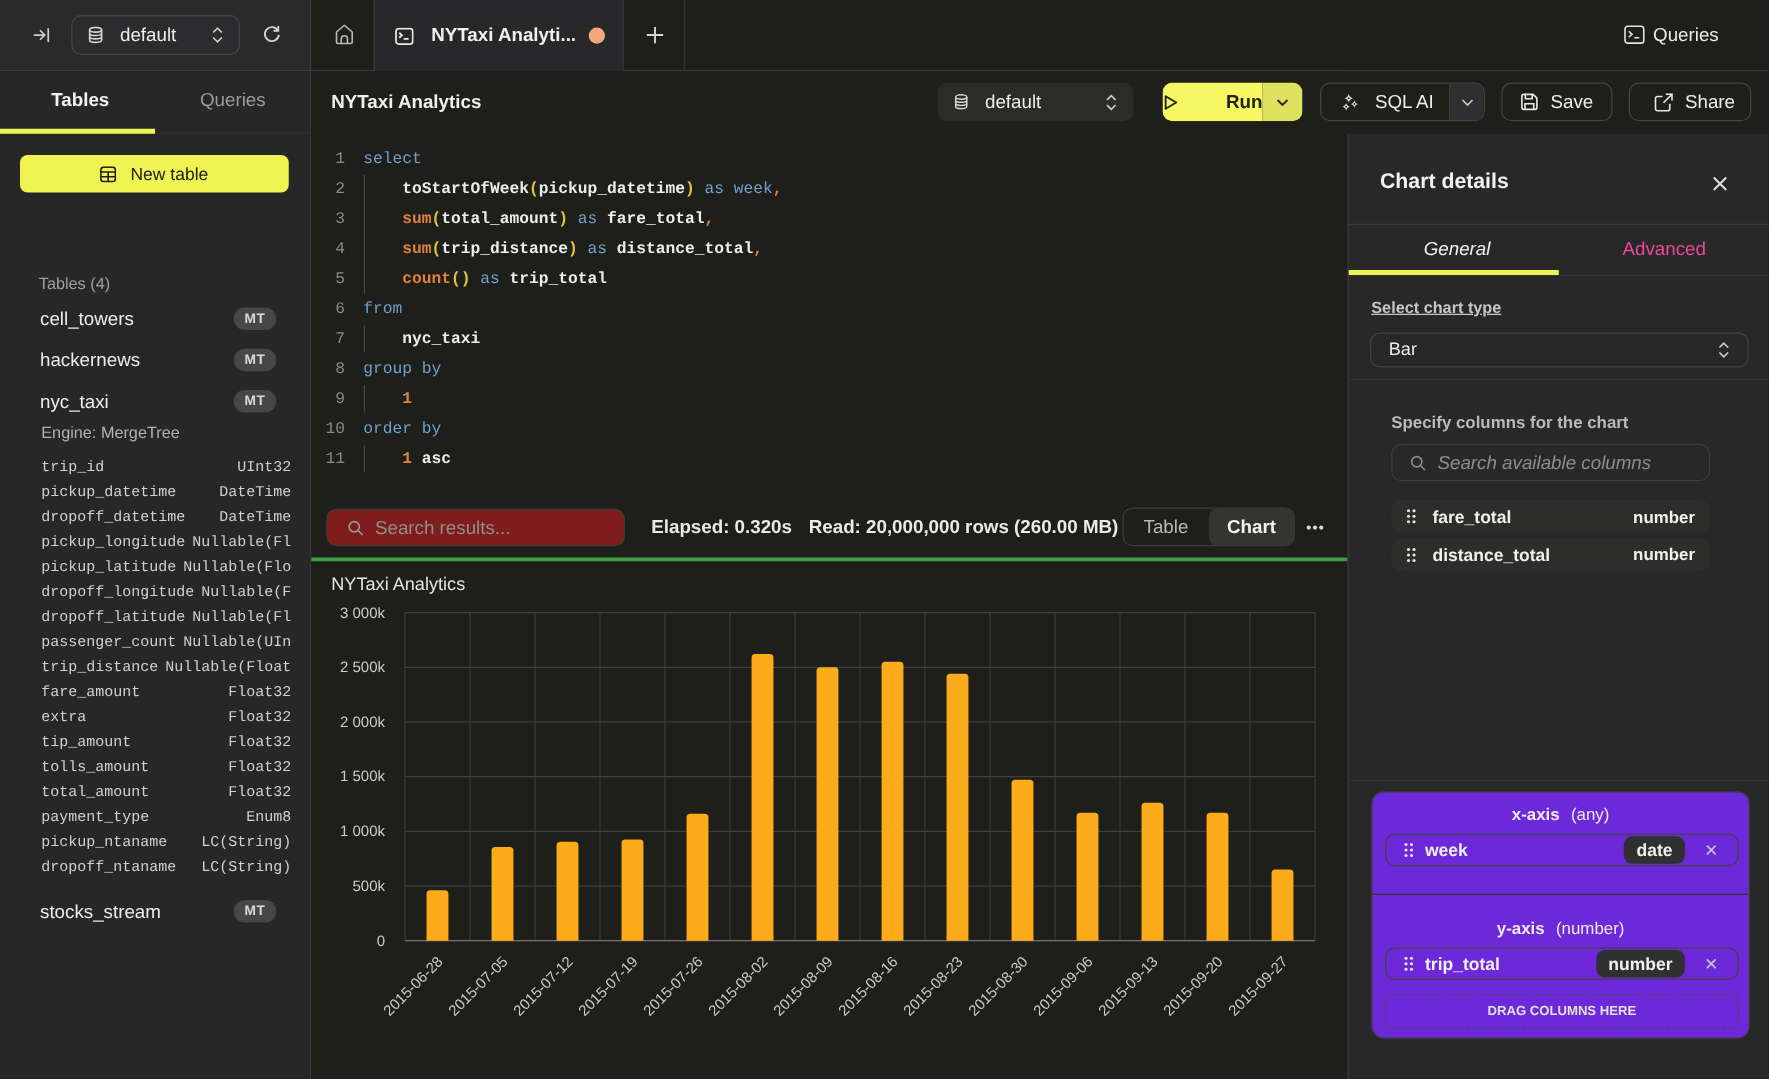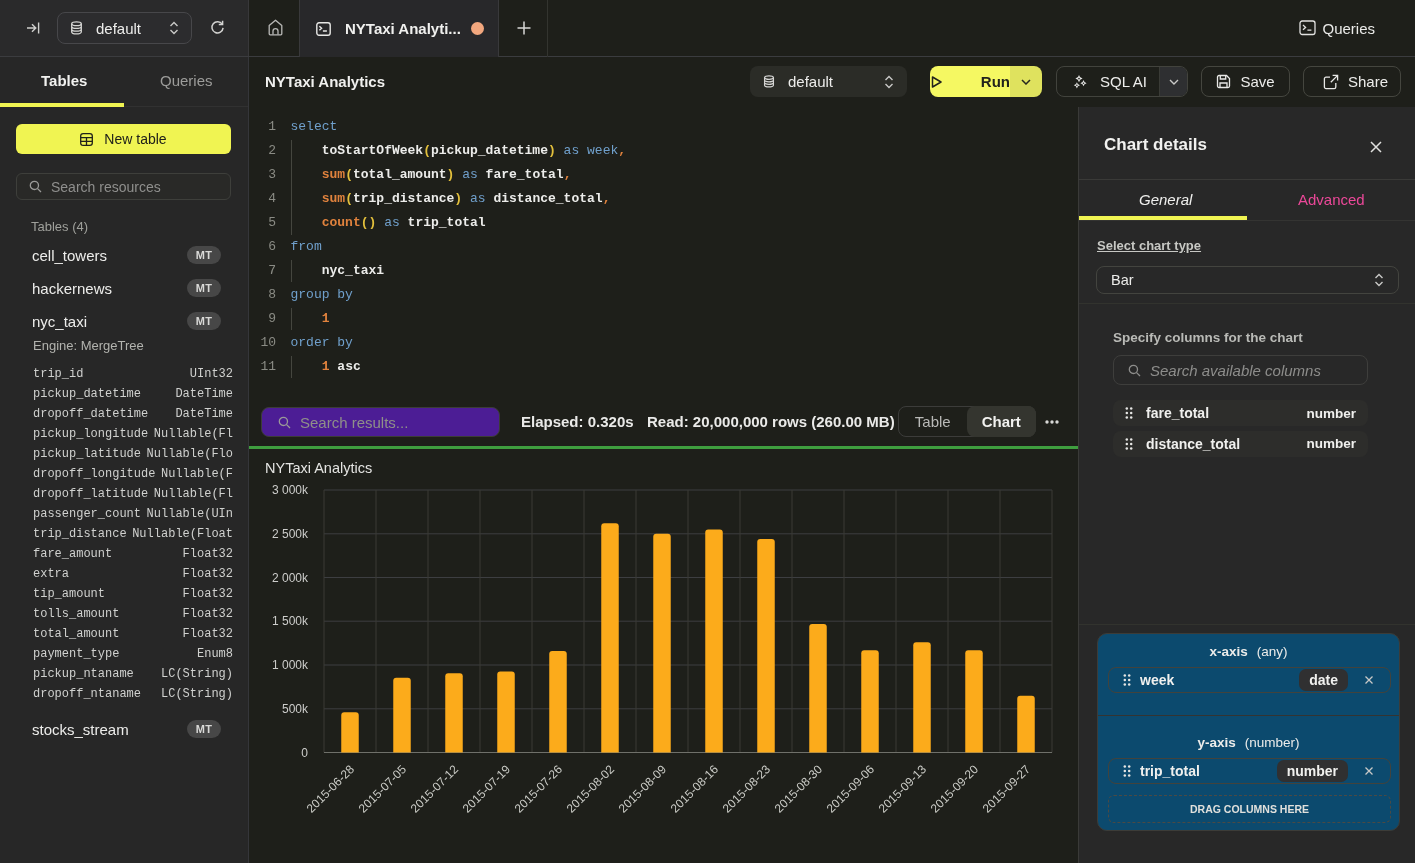--- a/index.html
+++ b/index.html
@@ -98,27 +98,20 @@
   </div>
 
   <div class="abs row" style="left:16px;top:67px;width:215px;height:30px;background:#f0f452;border-radius:6px;justify-content:center;">
     <svg width="13" height="13" viewBox="0 0 13 13">
         <rect x="0.7" y="0.7" width="11.6" height="11.6" rx="2.4" stroke="#20211a" stroke-width="1.3" fill="none"></rect>
         <path d="M0.7 4.6 H12.3 M0.7 8.4 H12.3 M6.5 4.6 V12.3" stroke="#20211a" stroke-width="1.3" fill="none"></path>
       </svg>
     <span style="color:#20211a;font-size:14px;margin-left:11px;">New table</span>
   </div>
 
-  <div class="abs row" style="left:16px;top:116px;width:215px;height:27px;border:1px solid #3e3f3b;border-radius:6px;padding:0 12px;background:#292927;">
-    <svg width="13" height="13" viewBox="0 0 13 13">
-        <circle cx="5.4" cy="5.4" r="4.1" stroke="#9a9a98" stroke-width="1.3" fill="none"></circle>
-        <path d="M8.6 8.6 L12 12" stroke="#9a9a98" stroke-width="1.3"></path>
-      </svg>
-    <span style="color:#8f8f8d;font-size:14px;margin-left:9px;">Search resources</span>
-  </div>
   <div class="abs" style="left:31px;top:162px;color:#9fa09b;font-size:13px;">Tables (4)</div>
 
   <div class="abs" style="left:32px;top:190px;color:#ededeb;font-size:15px;font-weight:500;">cell_towers</div>
   <div class="abs mtb" style="top:189px;">MT</div>
   <div class="abs" style="left:32px;top:223px;color:#ededeb;font-size:15px;font-weight:500;">hackernews</div>
   <div class="abs mtb" style="top:222px;">MT</div>
   <div class="abs" style="left:32px;top:256px;color:#ededeb;font-size:15px;font-weight:500;">nyc_taxi</div>
   <div class="abs mtb" style="top:255px;">MT</div>
   <div class="abs" style="left:33px;top:281px;color:#b2b3ae;font-size:13px;">Engine: MergeTree</div>
 
@@ -269,21 +262,21 @@
     <span class="nm">1</span>
 <span class="kw">order by</span>
     <span class="nm">1</span> <span class="id">asc</span></div>
     <div class="abs" style="left:41.5px;top:33px;width:1px;height:95px;background:#45463f;"></div>
     <div class="abs" style="left:41.5px;top:153px;width:1px;height:22px;background:#45463f;"></div>
     <div class="abs" style="left:41.5px;top:201px;width:1px;height:22px;background:#45463f;"></div>
     <div class="abs" style="left:41.5px;top:249px;width:1px;height:22px;background:#45463f;"></div>
   </div>
 
   <div class="abs" style="left:0;top:343px;width:829px;height:46px;">
-    <div class="abs row" style="left:12px;top:7px;width:239px;height:30px;border:1px solid #3c3d37;border-radius:8px;background:#4c1d95;padding:0 16px;">
+    <div class="abs row" style="left:12px;top:7px;width:239px;height:30px;border:1px solid #3c3d37;border-radius:8px;background:#7f1d1d;padding:0 16px;">
       <svg width="13" height="13" viewBox="0 0 13 13">
           <circle cx="5.4" cy="5.4" r="4.1" stroke="#9a9a98" stroke-width="1.3" fill="none"></circle>
           <path d="M8.6 8.6 L12 12" stroke="#9a9a98" stroke-width="1.3"></path>
         </svg>
       <span style="color:#8f9089;font-size:15px;margin-left:9px;">Search results...</span>
     </div>
     <div class="abs" style="left:272px;top:13px;color:#eaeae8;font-size:15px;font-weight:600;">Elapsed: 0.320s</div>
     <div class="abs" style="left:398px;top:13px;color:#eaeae8;font-size:15px;font-weight:600;">Read: 20,000,000 rows (260.00 MB)</div>
     <div class="abs row" style="left:649px;top:6px;width:138px;height:31px;border:1px solid #3c3c3a;border-radius:8px;">
       <div class="row" style="width:68px;height:29px;justify-content:center;color:#b9b9b7;font-size:15px;">Table</div>
@@ -417,21 +410,21 @@
           <circle cx="6.2" cy="6" r="1.25"></circle>
           <circle cx="1.8" cy="10.4" r="1.25"></circle>
           <circle cx="6.2" cy="10.4" r="1.25"></circle>
         </g>
       </svg>
     <span style="color:#f0f0ee;font-size:14px;font-weight:600;margin-left:13px;">distance_total</span>
     <span style="color:#f0f0ee;font-size:13.5px;font-weight:600;margin-left:auto;">number</span>
   </div>
 
   <div class="abs" style="left:0;top:517px;width:337px;height:1px;background:#32332e;"></div>
-  <div class="abs" style="left:18px;top:526px;width:303px;height:198px;border:1px solid #3c3c38;border-radius:10px;background:#0c4a6e;">
+  <div class="abs" style="left:18px;top:526px;width:303px;height:198px;border:1px solid #3c3c38;border-radius:10px;background:#6d28d9;">
     <div class="abs" style="left:0;top:10px;width:301px;text-align:center;color:#ececea;font-size:13.5px;"><b>x-axis</b><span style="display:inline-block;width:9px;"></span>(any)</div>
     <div class="abs row" style="left:10px;top:33px;width:283px;height:26px;border:1px solid #42433d;border-radius:8px;padding:0 16px 0 14px;">
       <svg width="8" height="12" viewBox="0 0 8 12">
           <g fill="#e6e6e4">
             <circle cx="1.8" cy="1.6" r="1.25"></circle>
             <circle cx="6.2" cy="1.6" r="1.25"></circle>
             <circle cx="1.8" cy="6" r="1.25"></circle>
             <circle cx="6.2" cy="6" r="1.25"></circle>
             <circle cx="1.8" cy="10.4" r="1.25"></circle>
             <circle cx="6.2" cy="10.4" r="1.25"></circle>

